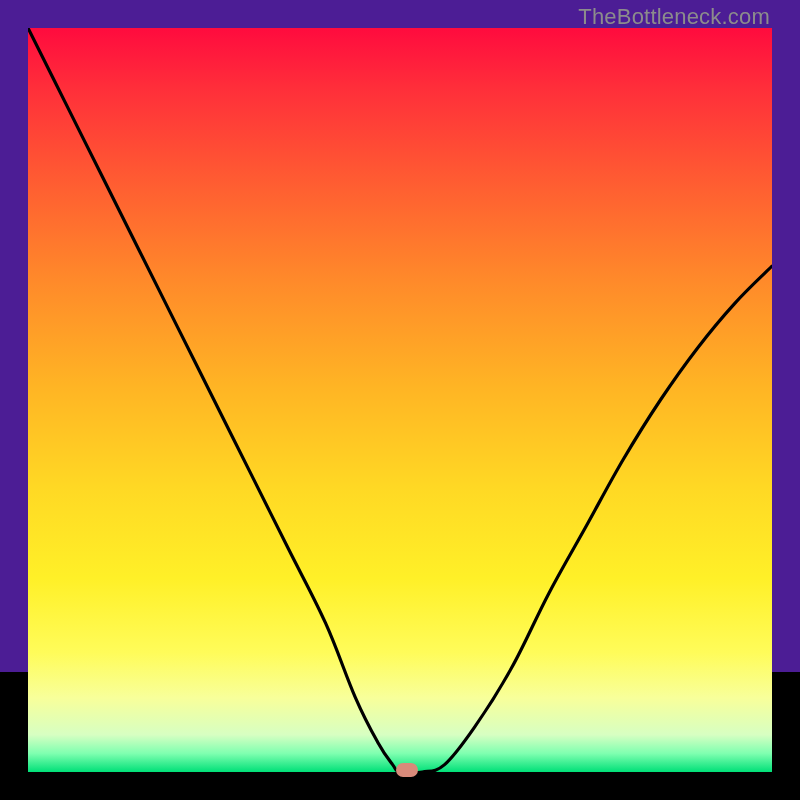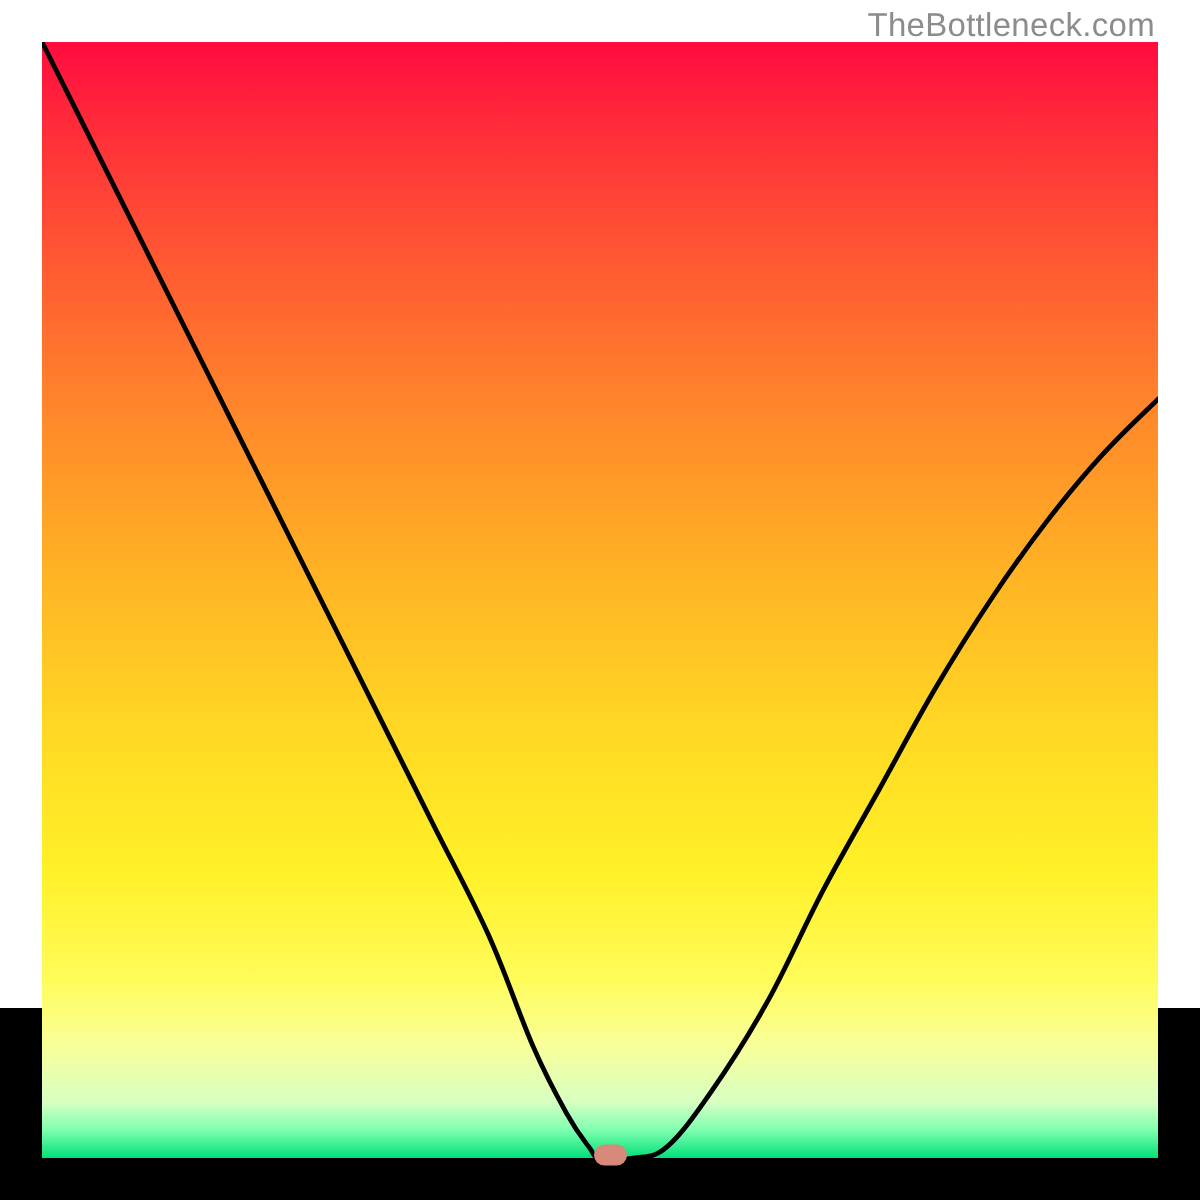--- a/index.html
+++ b/index.html
@@ -1,16 +1,16 @@
 <!DOCTYPE html>
 <html><head>
 <meta charset="utf-8">
 <style>
   html,body{margin:0;padding:0;width:800px;height:800px;overflow:hidden;background:#000;}
-  .frame{position:absolute;left:0;top:0;width:800px;height:672px;background:#ffffff;}
+  .frame{position:absolute;left:0;top:0;width:800px;height:672px;background:#4c1d95;}
   .plot-area{
     position:absolute;left:28px;top:28px;width:744px;height:744px;
     background:linear-gradient(to bottom,
       #ff0b3e 0%,
       #ff2e3a 8%,
       #ff5a32 20%,
       #ff8a2a 34%,
       #ffb424 48%,
       #ffd924 62%,
       #fff028 74%,

